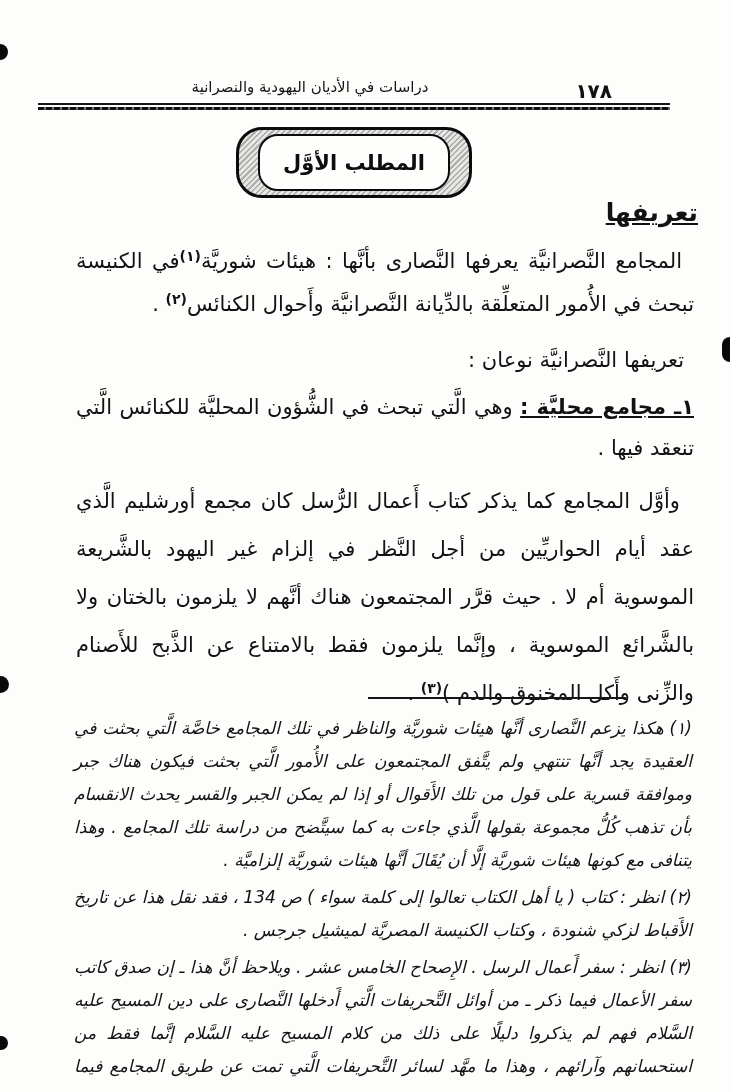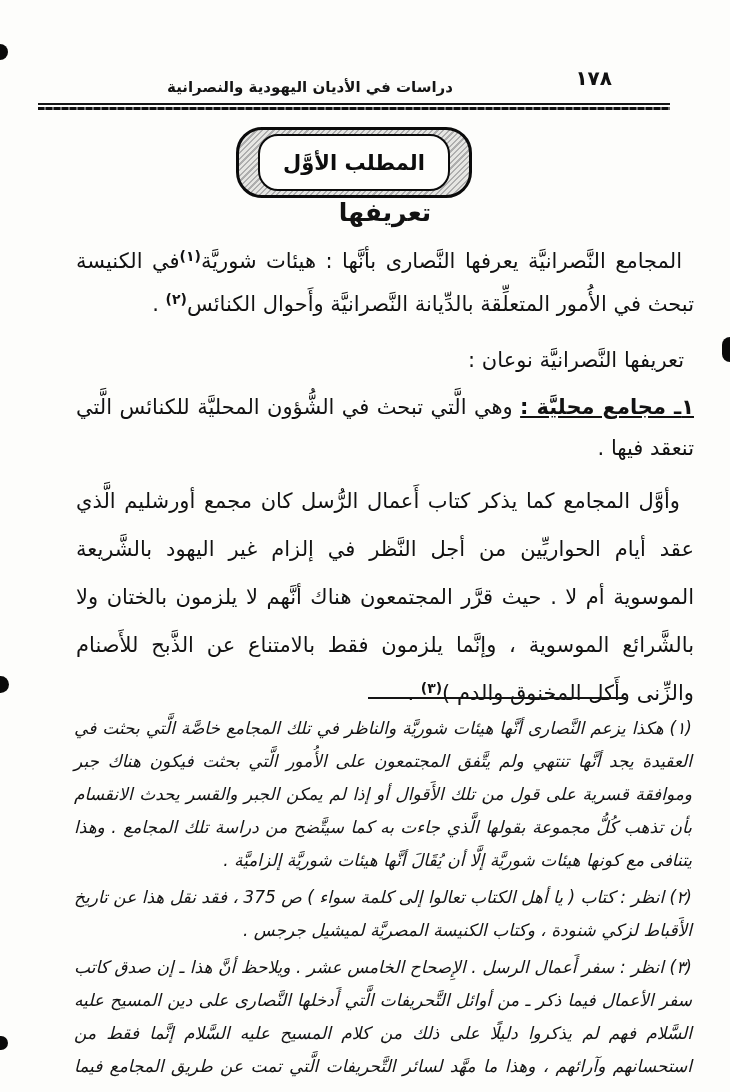--- a/index.html
+++ b/index.html
@@ -7,25 +7,25 @@
     position:relative;
     width:730px;height:1092px;
     background:#fdfdfb;
     color:#101010;
     font-family:"DejaVu Sans","Liberation Sans",sans-serif;
     overflow:hidden;
   }
   
   .running-head{
     position:absolute;top:78px;left:160px;width:300px;
-    text-align:center;font-size:15px;font-weight:bold;
+    text-align:center;font-size:15px;font-weight:normal;
     direction:rtl;color:#151515;
   }
   .page-number{
-    position:absolute;top:66px;right:118px;
+    position:absolute;top:79px;right:118px;
     font-size:20px;font-weight:bold;color:#111;
     letter-spacing:2px;
   }
   .header-rule{position:absolute;top:103px;left:38px;right:60px;height:9px;}
   .header-rule .r1{height:2px;background:#161616;}
   .header-rule .r2{height:3px;margin-top:2px;
     background:repeating-linear-gradient(90deg,#0f0f0f 0 6px,#6d6d6d 6px 8px);}
   
   .topic-banner{
     position:absolute;top:127px;left:236px;width:236px;height:71px;
@@ -39,22 +39,22 @@
     display:flex;align-items:center;justify-content:center;
     font-size:21px;font-weight:bold;direction:rtl;color:#0d0d0d;
   }
   
   .main{
     position:absolute;top:198px;left:72px;right:32px;
     direction:rtl;text-align:justify;
     font-size:21px;color:#121212;
   }
   .section-title{
-    font-size:25px;font-weight:bold;text-align:center;
-    margin:0 0 14px 0;letter-spacing:1px;
+    font-size:25px;font-weight:bold;text-align:right;
+    margin:0 0 14px 0;letter-spacing:1px;text-decoration:underline;
   }
   .para{margin:4px;}
   .p-def{line-height:41px;text-indent:12px;margin-bottom:13px;}
   .p-types{line-height:41px;text-indent:10px;margin-bottom:6px;}
   .p-item1{line-height:41px;margin-bottom:8px;}
   .p-item2{line-height:41px;margin-bottom:10px;}
   .p-first{line-height:48px;text-indent:14px;}
   .lead{font-weight:bold;text-decoration:underline;}
   .fnref{font-size:14px;position:relative;top:-7px;font-weight:bold;}
   
@@ -108,17 +108,17 @@
 
 
     <p class="para p-first"><span>وأوَّل المجامع كما يذكر كتاب أَعمال الرُّسل كان مجمع أورشليم الَّذي عقد أيام الحواريِّين من أجل النَّظر في إلزام غير اليهود بالشَّريعة الموسوية أم لا . حيث قرَّر المجتمعون هناك أنَّهم لا يلزمون بالختان ولا بالشَّرائع الموسوية ، وإنَّما يلزمون فقط بالامتناع عن الذَّبح للأَصنام والزِّنى وأَكل المخنوق والدم )</span><span class="fnref">(٣)</span><span> .</span></p>
 
   </div>
 
   <div class="footnote-separator"></div>
 
   <div class="footnotes">
     <p class="footnote"><span>(١)</span> <span>هكذا يزعم النَّصارى أنَّها هيئات شوريَّة والناظر في تلك المجامع خاصَّة الَّتي بحثت في العقيدة يجد أنَّها تنتهي ولم يتَّفق المجتمعون على الأُمور الَّتي بحثت فيكون هناك جبر وموافقة قسرية على قول من تلك الأَقوال أو إذا لم يمكن الجبر والقسر يحدث الانقسام بأن تذهب كُلُّ مجموعة بقولها الَّذي جاءت به كما سيتَّضح من دراسة تلك المجامع . وهذا يتنافى مع كونها هيئات شوريَّة إلَّا أن يُقَالَ أنَّها هيئات شوريَّة إلزاميَّة .</span></p>
-    <p class="footnote"><span>(٢)</span> <span>انظر : كتاب ( يا أهل الكتاب تعالوا إلى كلمة سواء ) ص 375 ، فقد نقل هذا عن تاريخ الأَقباط لزكي شنودة ، وكتاب الكنيسة المصريَّة لميشيل جرجس .</span></p>
+    <p class="footnote"><span>(٢)</span> <span>انظر : كتاب ( يا أهل الكتاب تعالوا إلى كلمة سواء ) ص 134 ، فقد نقل هذا عن تاريخ الأَقباط لزكي شنودة ، وكتاب الكنيسة المصريَّة لميشيل جرجس .</span></p>
     <p class="footnote"><span>(٣)</span> <span>انظر : سفر أَعمال الرسل . الإِصحاح الخامس عشر . ويلاحظ أنَّ هذا ـ إن صدق كاتب سفر الأعمال فيما ذكر ـ من أوائل التَّحريفات الَّتي أَدخلها النَّصارى على دين المسيح عليه السَّلام فهم لم يذكروا دليلًا على ذلك من كلام المسيح عليه السَّلام إنَّما فقط من استحسانهم وآرائهم ، وهذا ما مهَّد لسائر التَّحريفات الَّتي تمت عن طريق المجامع فيما بعد .</span></p>
   </div>
 
 </div>
 
 </body></html>

